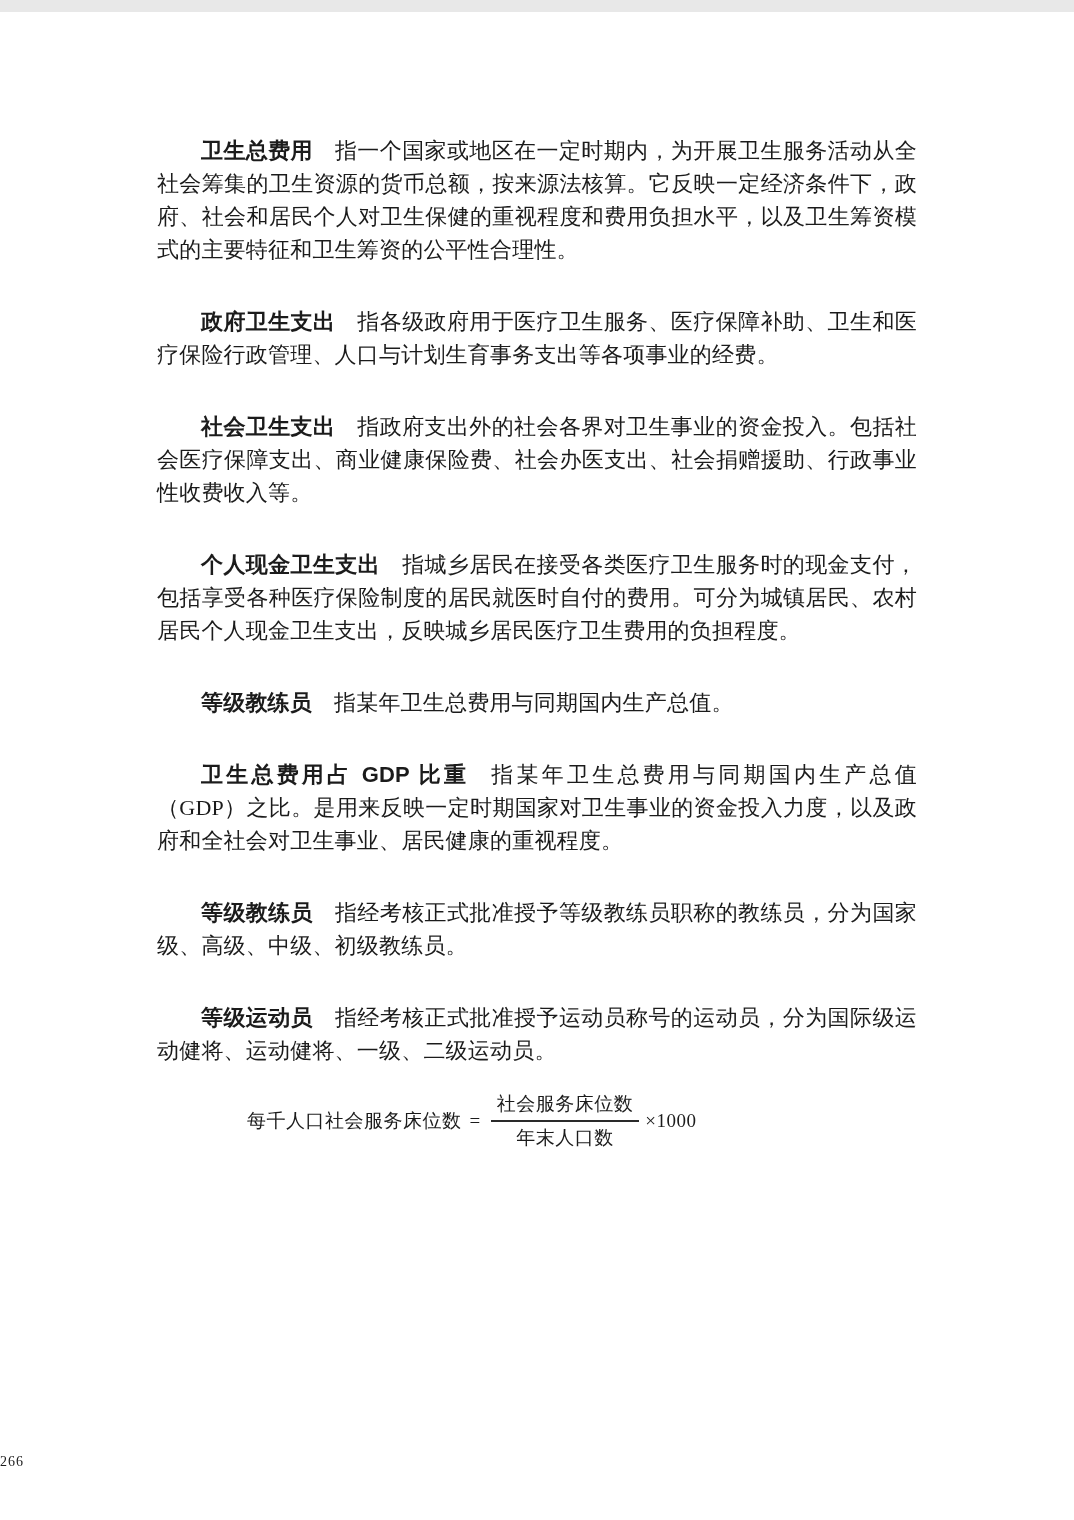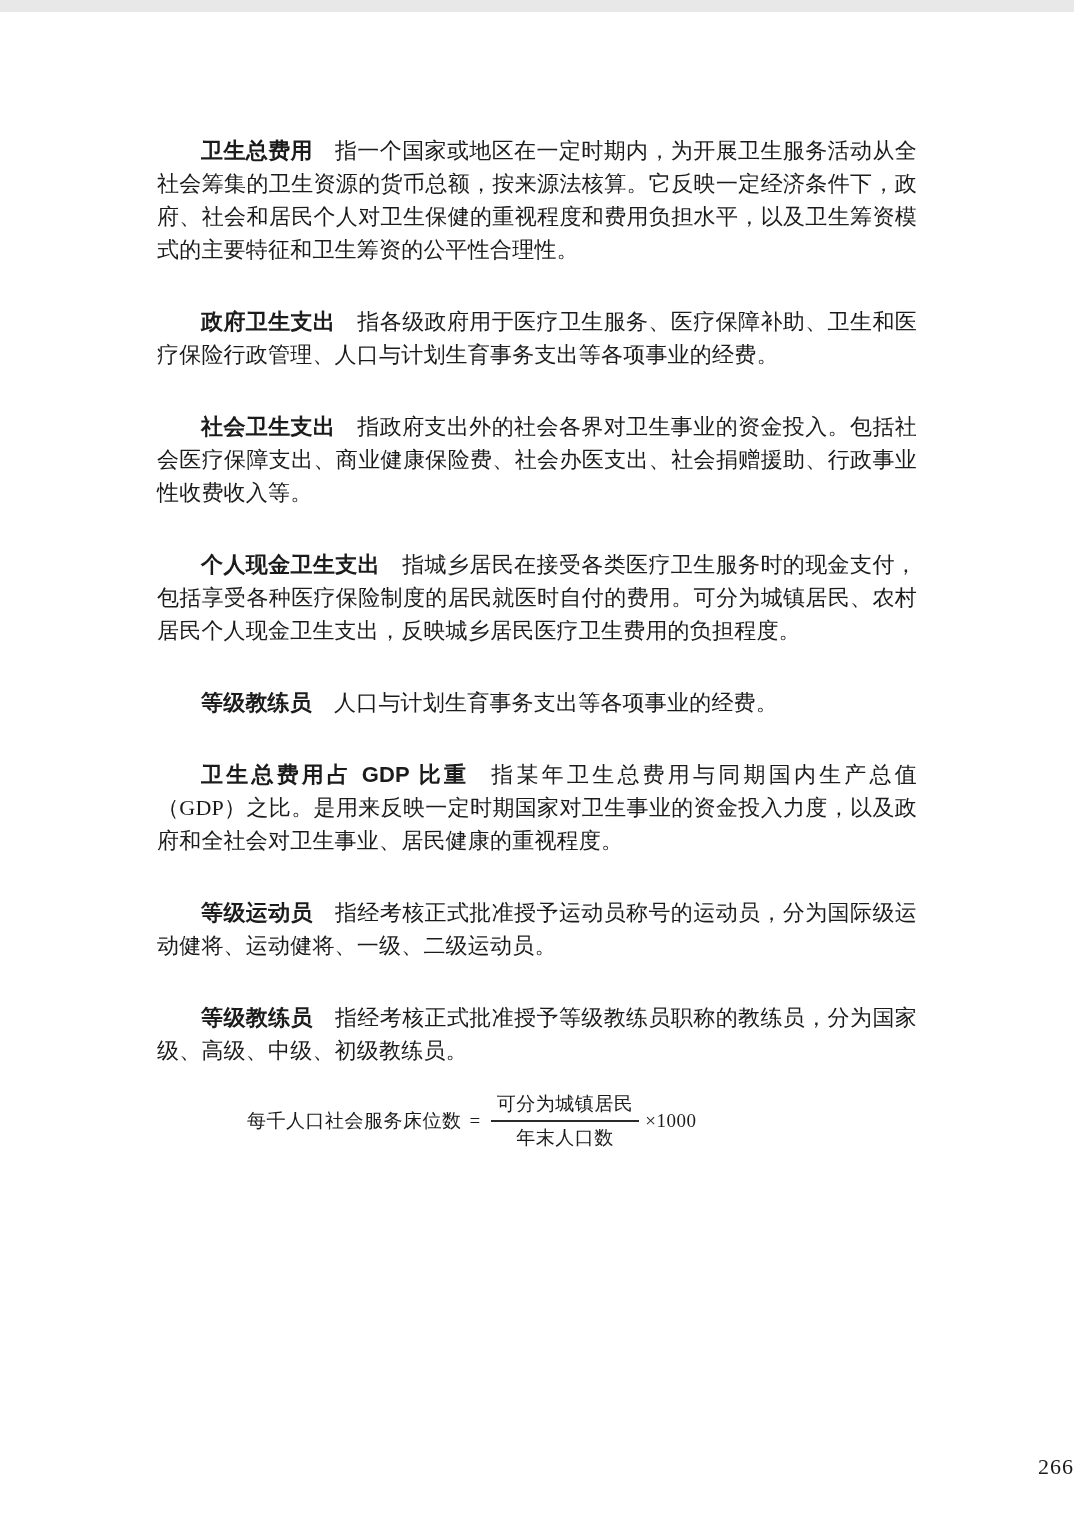--- a/index.html
+++ b/index.html
@@ -61,54 +61,54 @@
   }
   .frac .den {
     padding: 3px 6px 0 6px;
     font-family: Liberation Mono, monospace;
   }
   .footer {
     position: absolute;
     left: 0;
     width: 100%;
     top: 1442px;
-    text-align: right;
-    font-size: 22px;
+    text-align: left;
+    font-size: 14px;
     letter-spacing: 1px;
   }
 </style>
 </head>
 <body>
 
 <div class="page">
   <div class="content">
 
     <p class="entry"><span class="term">卫生总费用</span><span>指一个国家或地区在一定时期内，为开展卫生服务活动从全社会筹集的卫生资源的货币总额，按来源法核算。它反映一定经济条件下，政府、社会和居民个人对卫生保健的重视程度和费用负担水平，以及卫生筹资模式的主要特征和卫生筹资的公平性合理性。</span></p>
 
     <p class="entry"><span class="term">政府卫生支出</span><span>指各级政府用于医疗卫生服务、医疗保障补助、卫生和医疗保险行政管理、人口与计划生育事务支出等各项事业的经费。</span></p>
 
     <p class="entry"><span class="term">社会卫生支出</span><span>指政府支出外的社会各界对卫生事业的资金投入。包括社会医疗保障支出、商业健康保险费、社会办医支出、社会捐赠援助、行政事业性收费收入等。</span></p>
 
     <p class="entry"><span class="term">个人现金卫生支出</span><span>指城乡居民在接受各类医疗卫生服务时的现金支付，包括享受各种医疗保险制度的居民就医时自付的费用。可分为城镇居民、农村居民个人现金卫生支出，反映城乡居民医疗卫生费用的负担程度。</span></p>
 
-    <p class="entry"><span class="term">等级教练员</span><span>人口与计划生育事务支出等各项事业的经费。</span></p>
+    <p class="entry"><span class="term">等级教练员</span><span>指某年卫生总费用与同期国内生产总值。</span></p>
 
     <p class="entry"><span class="term">卫生总费用占 GDP 比重</span><span>指某年卫生总费用与同期国内生产总值（GDP）之比。是用来反映一定时期国家对卫生事业的资金投入力度，以及政府和全社会对卫生事业、居民健康的重视程度。</span></p>
 
+    <p class="entry"><span class="term">等级教练员</span><span>指经考核正式批准授予等级教练员职称的教练员，分为国家级、高级、中级、初级教练员。</span></p>
+
     <p class="entry"><span class="term">等级运动员</span><span>指经考核正式批准授予运动员称号的运动员，分为国际级运动健将、运动健将、一级、二级运动员。</span></p>
-
-    <p class="entry"><span class="term">等级教练员</span><span>指经考核正式批准授予等级教练员职称的教练员，分为国家级、高级、中级、初级教练员。</span></p>
 
 
 
     <div class="formula-row">
       <span class="formula-lhs">每千人口社会服务床位数</span>
       <span class="formula-eq">=</span>
       <span class="frac">
-        <span class="num">可分为城镇居民</span>
+        <span class="num">社会服务床位数</span>
         <span class="den">年末人口数</span>
       </span>
       <span>×1000</span>
     </div>
 
   </div>
 
   <div class="footer">266</div>
 </div>
 

